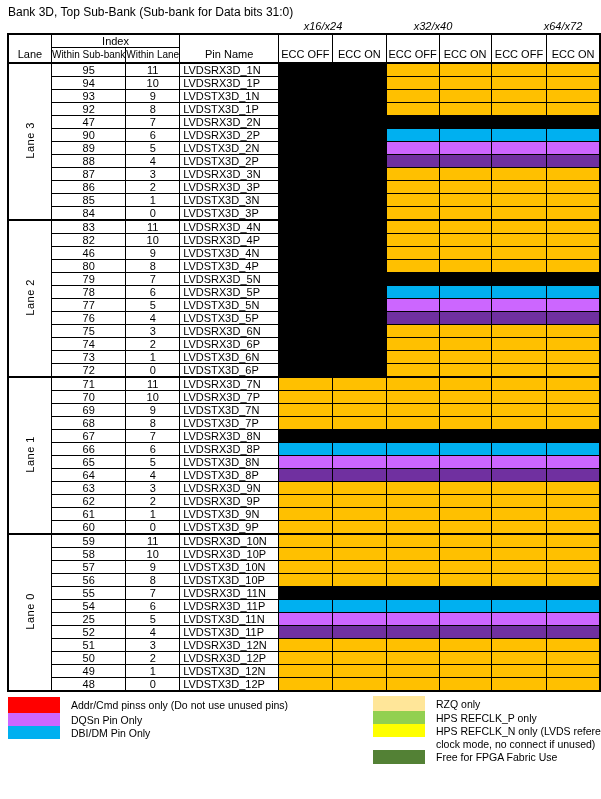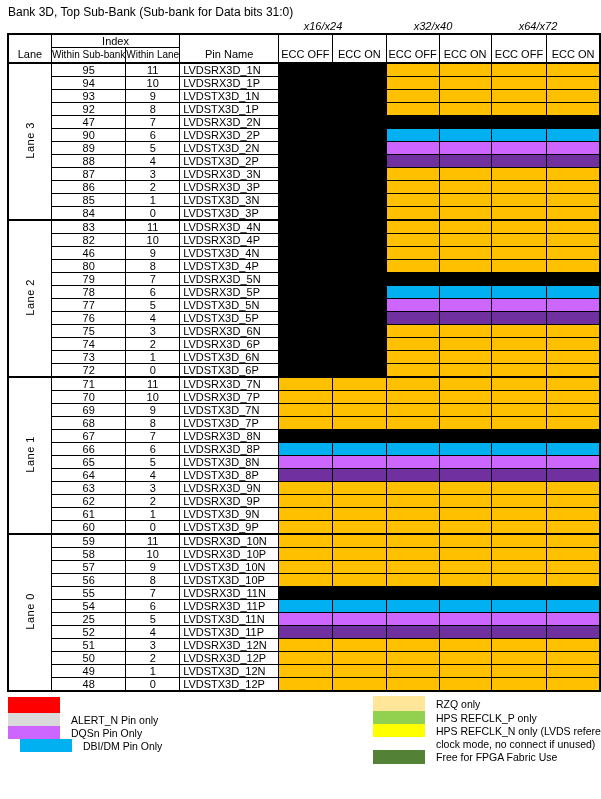--- a/index.html
+++ b/index.html
@@ -17,21 +17,21 @@
     font-size: 12px; white-space: nowrap;
   }
   .table-area { position: absolute; left: 7px; top: 20px; }
   .group-labels { position: relative; height: 13px; }
   .glabel {
     position: absolute; top: 0;
     font-size: 11px; font-style: italic;
     transform: translateX(-50%);
     white-space: nowrap;
   }
-  .g1 { left: 316px; } .g2 { left: 426px; } .g3 { left: 531px; }
+  .g1 { left: 316px; } .g2 { left: 426px; } .g3 { left: 556px; }
 
   table.pin-table {
     border-collapse: collapse;
     table-layout: fixed;
     border: 2px solid #000;
   }
   .pin-table th, .pin-table td {
     border: 1px solid #000;
     padding: 0;
     font-size: 11px;
@@ -640,30 +640,27 @@
           <td class="ecc" style="background: rgb(255, 192, 0);"></td>
           <td class="ecc" style="background: rgb(255, 192, 0);"></td>
         </tr>
       </tbody>
   </table>
 </div>
 
 <div class="legend-left" id="legend-left">
     <div class="legend-row" style="height: 16px;">
       <div class="swatch" style="background: rgb(255, 0, 0);"></div>
-    </div>
-    <div class="legend-row" style="height: 13px;">
-      <div class="swatch" style="background: rgb(217, 217, 217);"></div>
-      <div class="ltext">ALERT_N Pin only</div>
+      <div class="ltext">Addr/Cmd pinss only (Do not use unused pins)</div>
     </div>
     <div class="legend-row" style="height: 13px;">
       <div class="swatch" style="background: rgb(204, 102, 255);"></div>
       <div class="ltext">DQSn Pin Only</div>
     </div>
-    <div class="legend-row" style="height: 13px; margin-left: 12px;">
+    <div class="legend-row" style="height: 13px;">
       <div class="swatch" style="background: rgb(0, 176, 240);"></div>
       <div class="ltext">DBI/DM Pin Only</div>
     </div>
   </div>
 <div class="legend-right" id="legend-right">
     <div class="legend-row" style="height: 15px;">
       <div class="swatch" style="background: rgb(255, 230, 153);"></div>
       <div class="ltext">RZQ only</div>
     </div>
     <div class="legend-row" style="height: 13px;">

